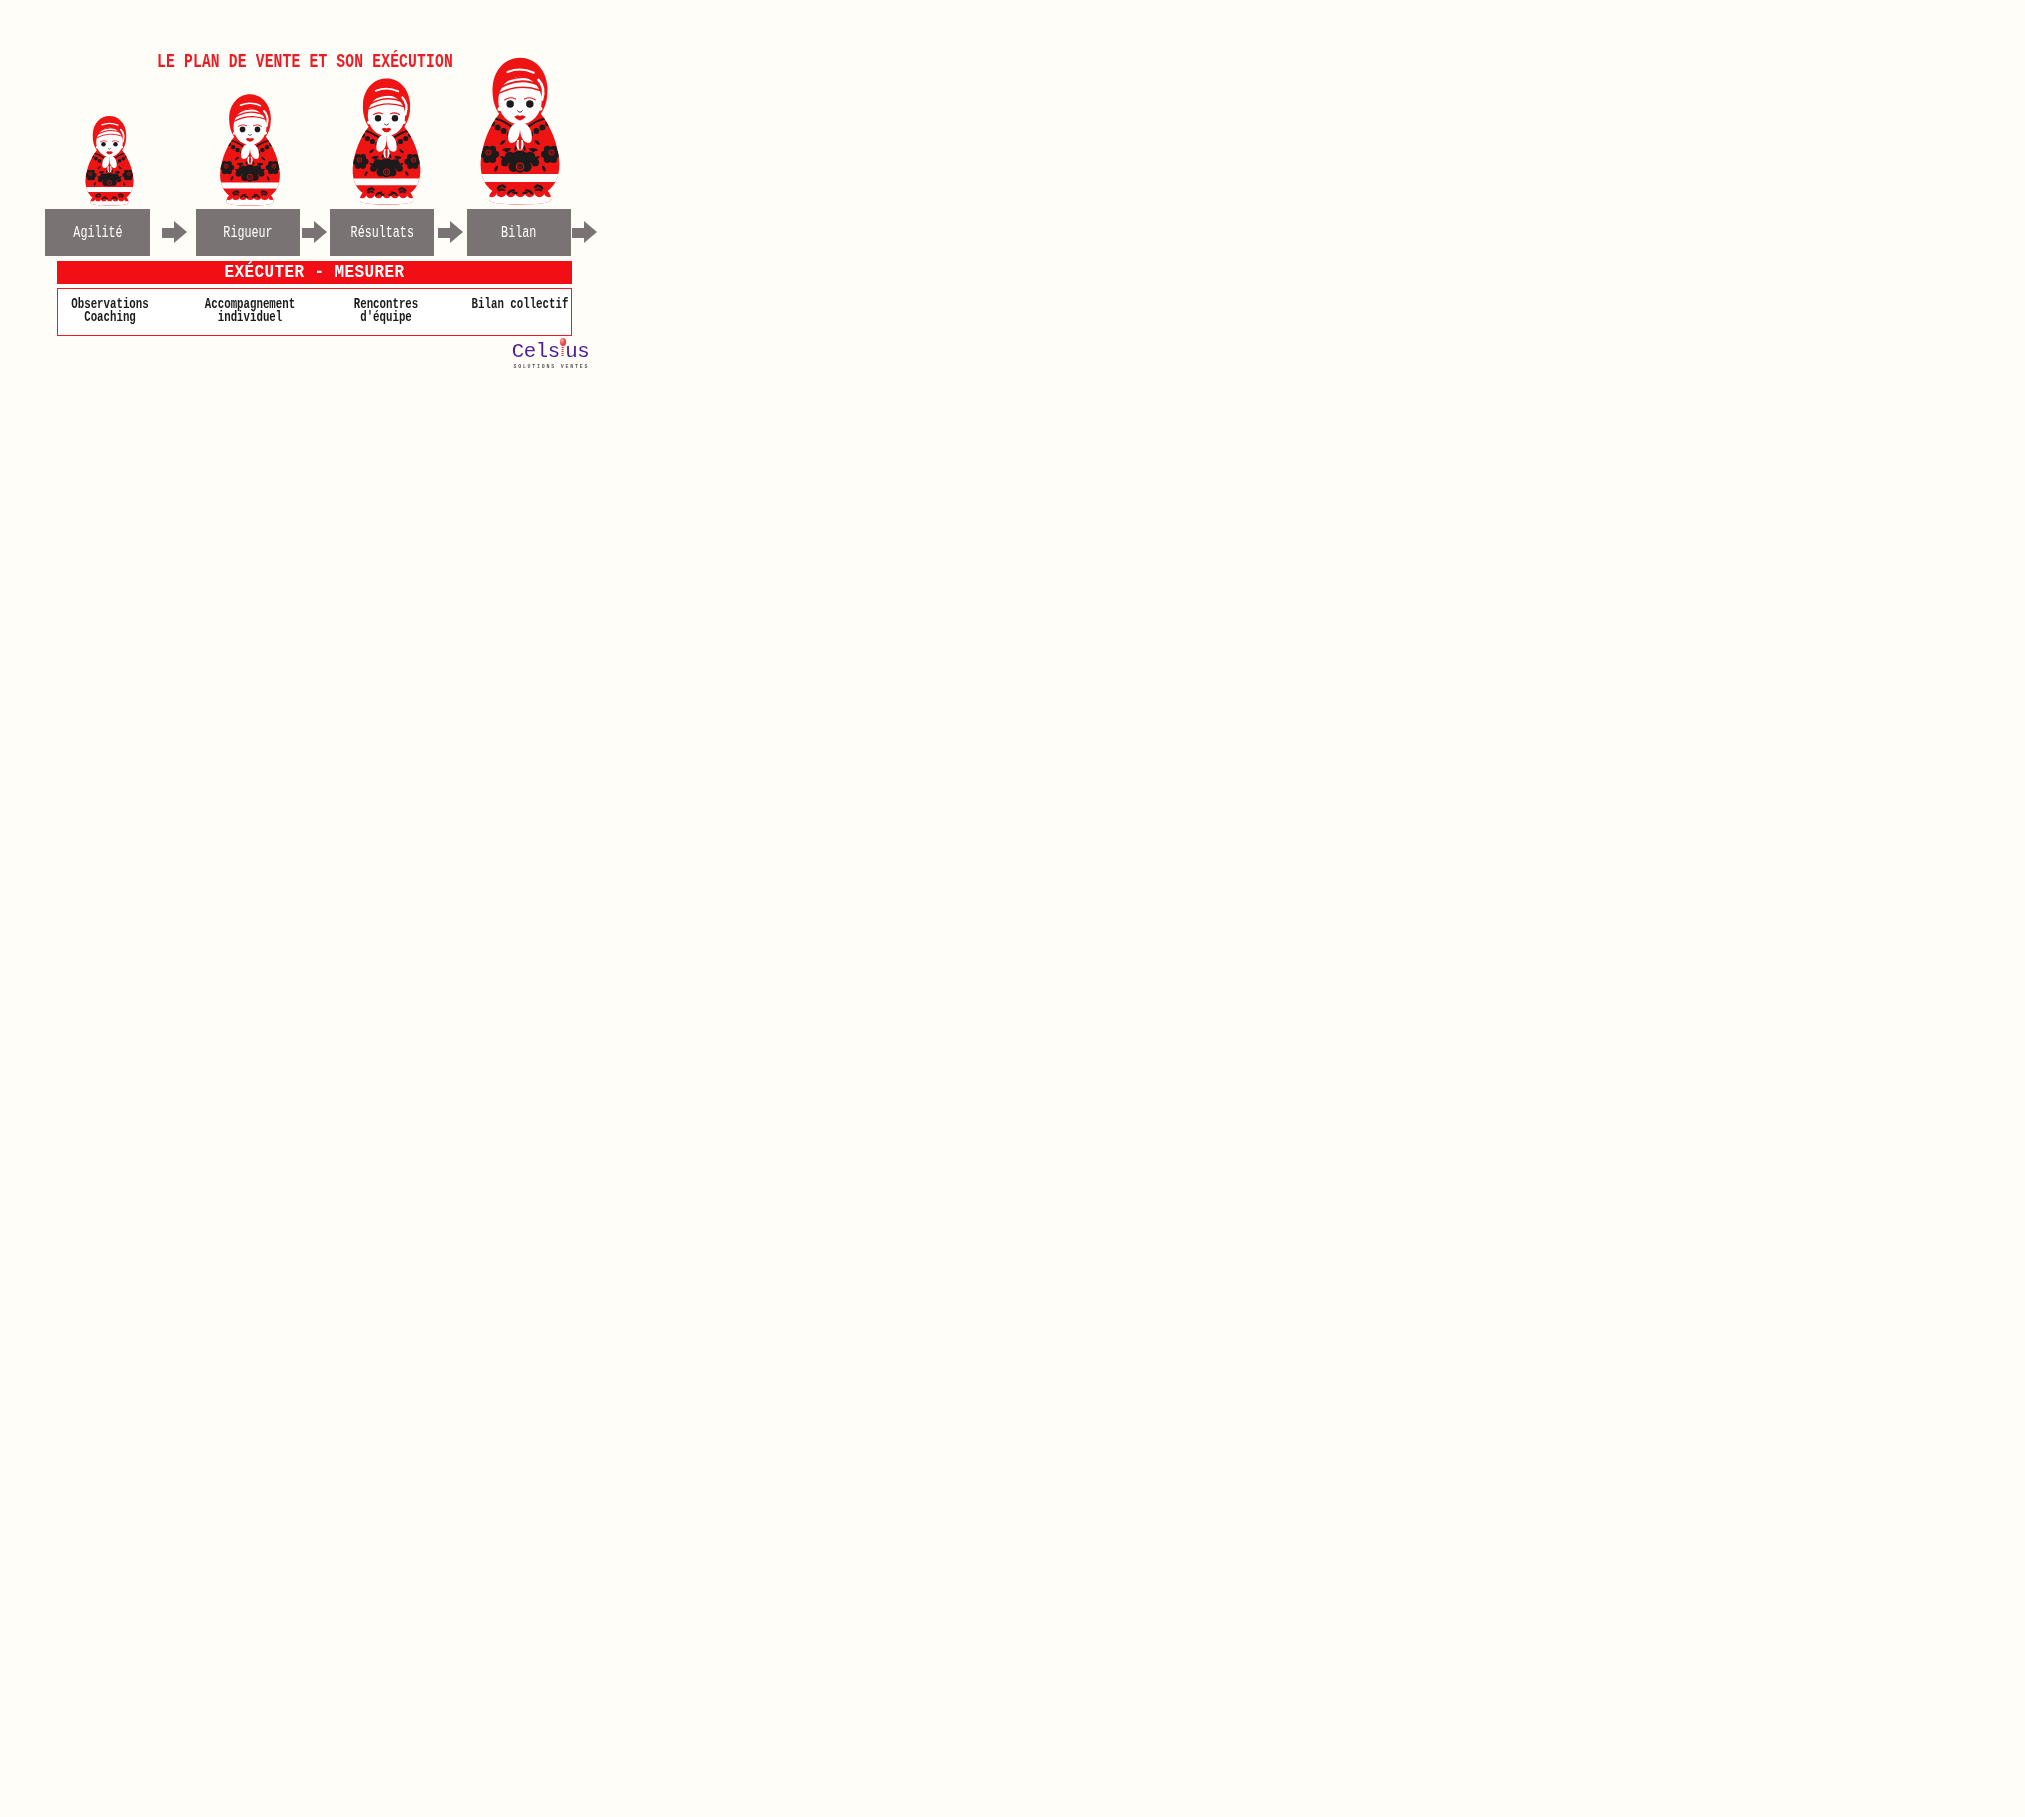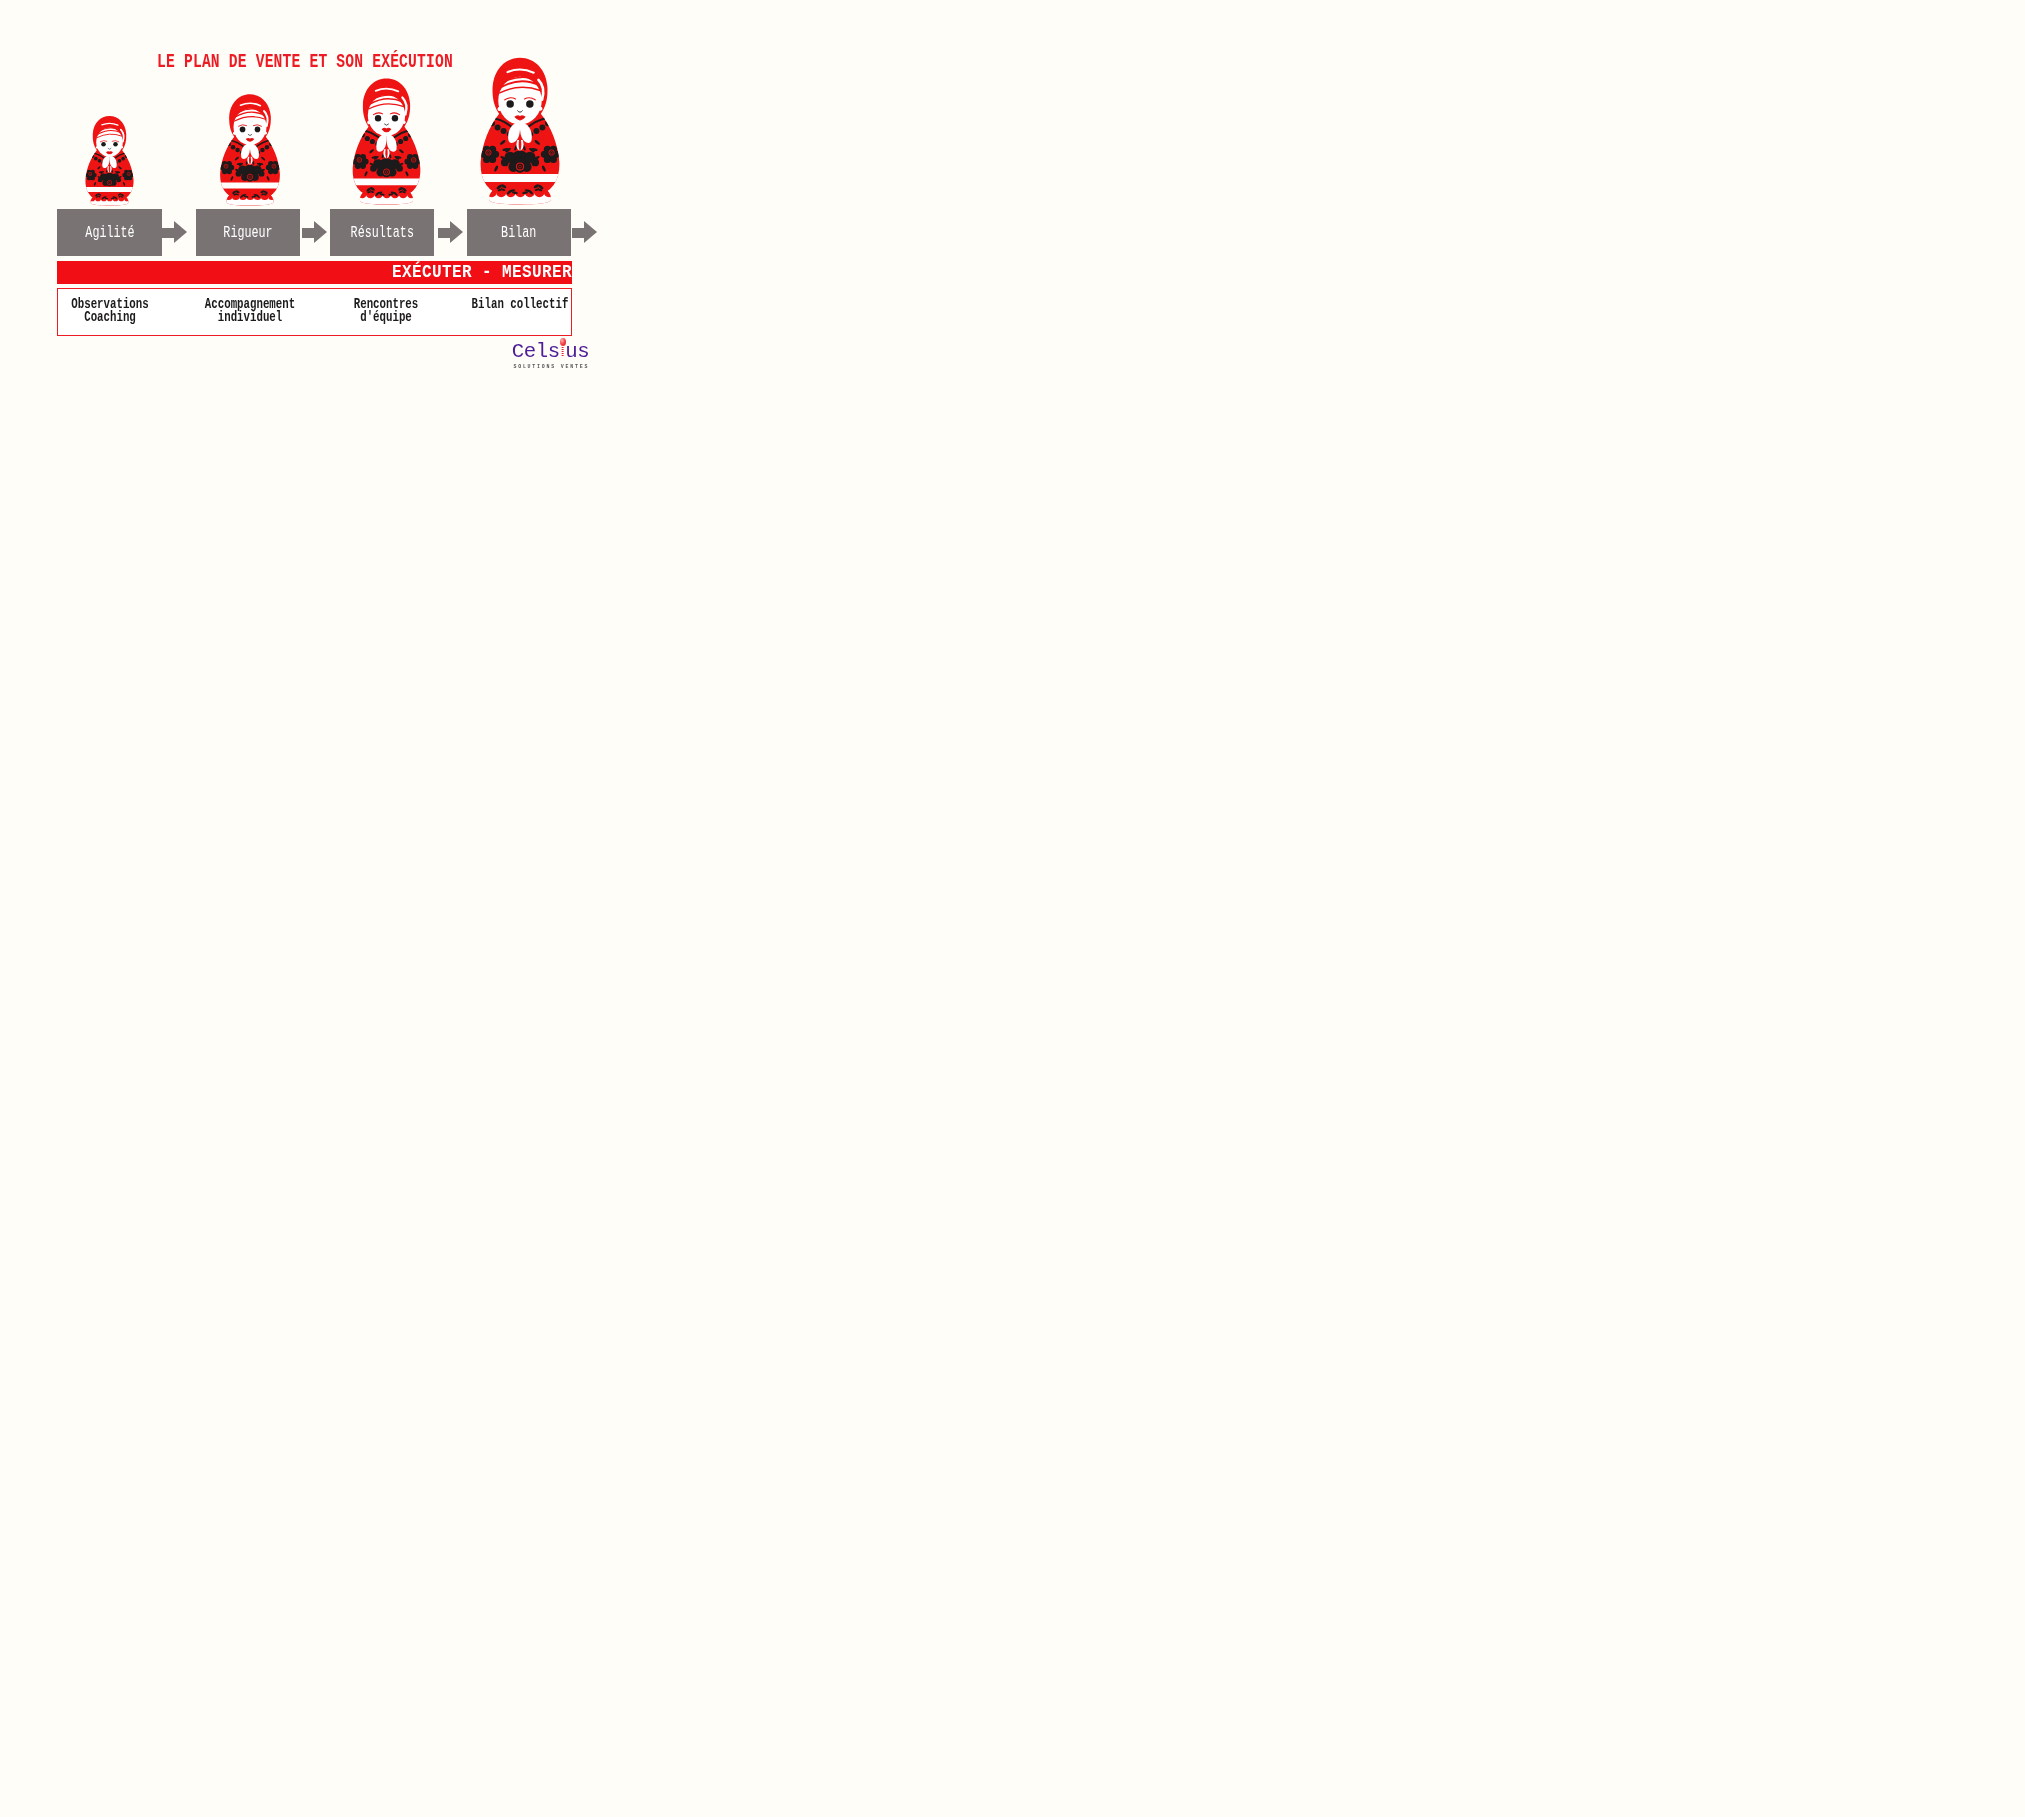--- a/index.html
+++ b/index.html
@@ -24,21 +24,21 @@
   }
   .stage-arrow { position:absolute; top:221px; width:25px; height:23.5px; }
   .arrow-stem { position:absolute; left:0; top:6.5px; width:12px; height:10.5px; background:#7a7374; }
   .arrow-head {
     position:absolute; left:12px; top:0; width:0; height:0;
     border-top:11.7px solid transparent; border-bottom:11.7px solid transparent;
     border-left:13px solid #7a7374;
   }
   .banner {
     position:absolute; left:57px; top:261px; width:515px; height:23px;
-    background:#f10e14; display:flex; align-items:center; justify-content:flex-end;
+    background:#f10e14; display:flex; align-items:center; justify-content:center;
   }
   .banner-text {
     color:#ffffff; font-size:16px; font-weight:700; letter-spacing:0.4px;
     white-space:nowrap; transform:scale(1,1.12);
   }
   .notes-box {
     position:absolute; left:57px; top:288px; width:515px; height:48px;
     background:#ffffff; border:1.6px solid #ed1c24; box-sizing:border-box;
   }
   .note-col {
@@ -209,21 +209,21 @@
   <svg class="doll" style="left:216px;top:93px;width:68px;height:113px" viewBox="0 0 167 278" width="68" height="113">
       <use href="#doll" xlink:href="#doll"></use>
     </svg>
   <svg class="doll" style="left:348px;top:77px;width:77px;height:128px" viewBox="0 0 190 316" width="77" height="128">
       <use href="#doll" xlink:href="#doll"></use>
     </svg>
   <svg class="doll" style="left:475px;top:56px;width:90px;height:149px" viewBox="0 0 221 368" width="90" height="149">
       <use href="#doll" xlink:href="#doll"></use>
     </svg>
 
-  <div class="stage-box" style="left:57px;width:105px">
+  <div class="stage-box" style="left:45px;width:105px">
     <span class="stage-label">Agilité</span>
   </div>
   <div class="stage-arrow" style="left:162px">
       <span class="arrow-stem"></span>
       <span class="arrow-head"></span>
     </div>
 
   <div class="stage-box" style="left:196px;width:104px">
     <span class="stage-label">Rigueur</span>
   </div>

